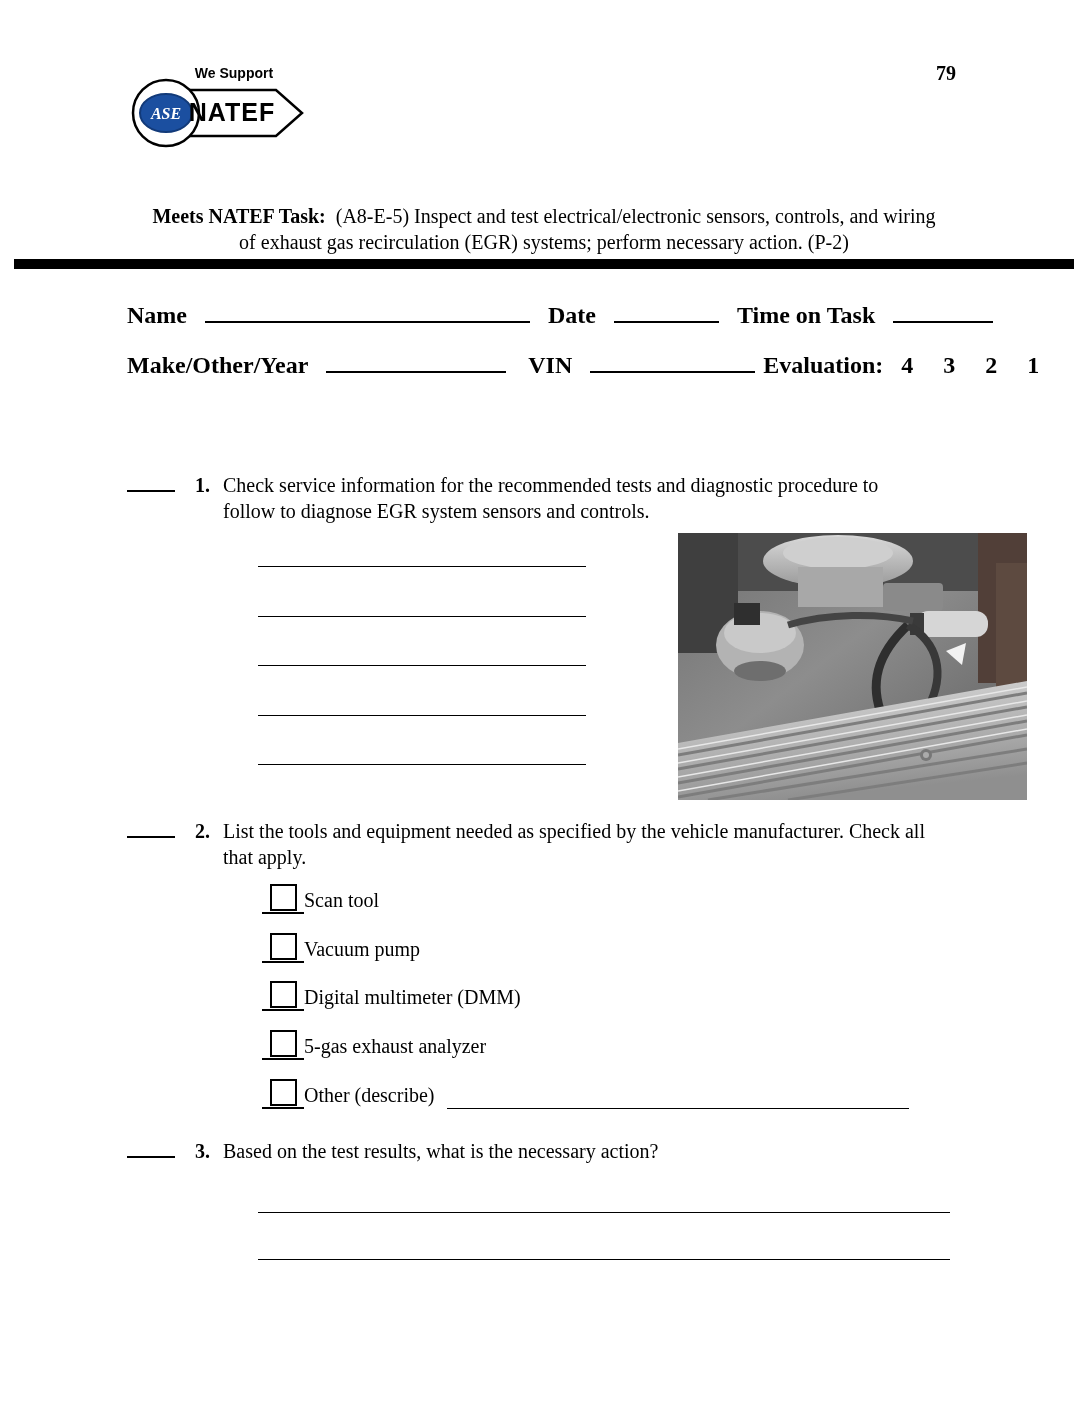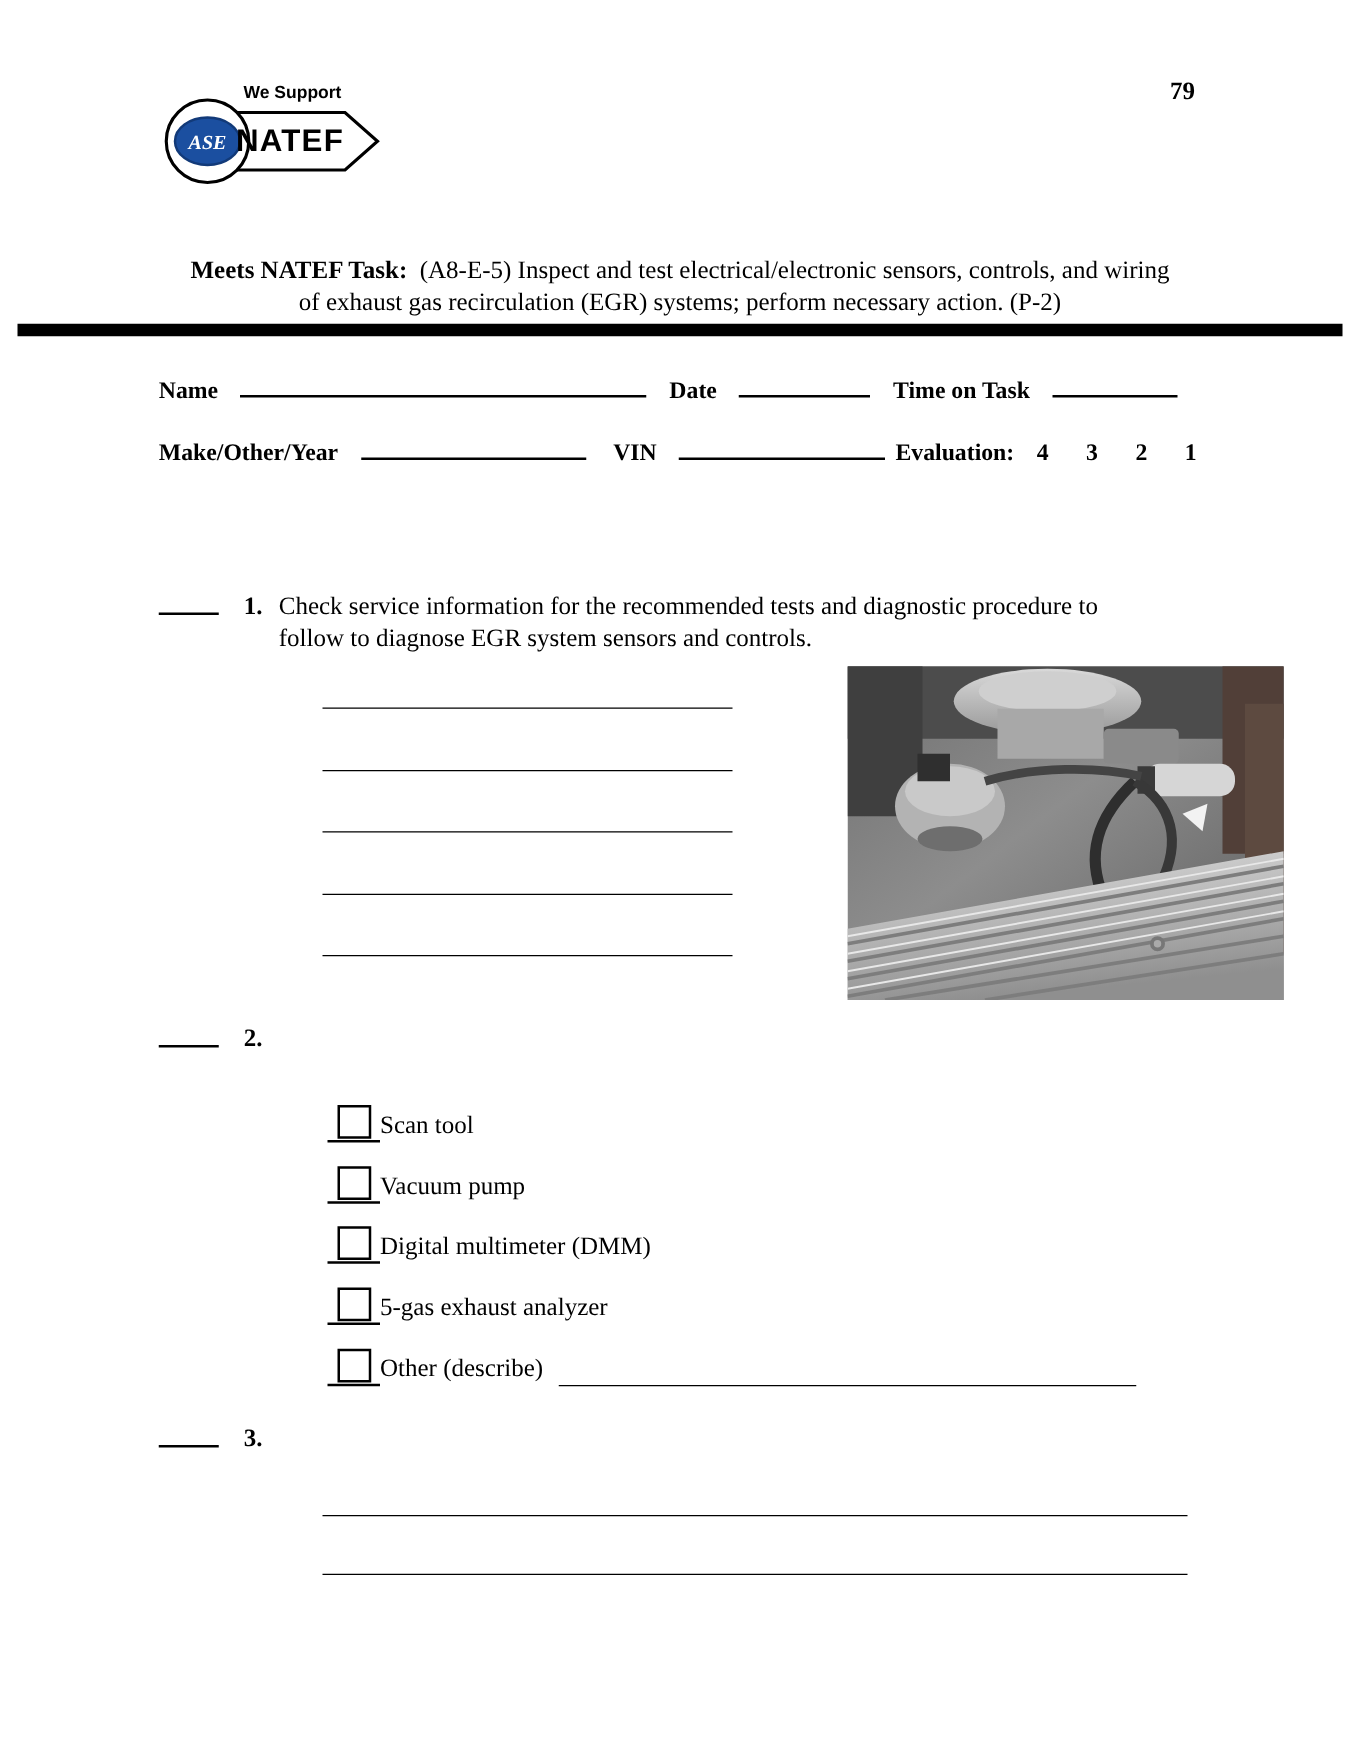--- a/index.html
+++ b/index.html
@@ -22,21 +22,21 @@
 
   
   .title { top:152px; left:0; width:100%; text-align:center;
            font-size:39px; font-weight:bold; letter-spacing:0.5px; }
   .task-lines { top:203px; left:0; width:100%; text-align:center;
                 font-size:20px; line-height:26px; }
   .divider { top:259px; left:14px; width:1060px; height:10px; background:#000; }
 
   
   .info-row { left:127px; display:flex; align-items:baseline;
-              font-size:19px; }
+              font-size:24px; }
   .info-row .lbl { font-weight:bold; white-space:nowrap; }
   .blank { display:inline-block; border-bottom:2px solid #000; height:1em; }
   .row-name { top:299px; }
   .row-make { top:349px; }
   .gap18 { margin-left:18px; } .gap22 { margin-left:22px; } .gap26 { margin-left:8px; }
   .score { font-weight:bold; margin-left:30px; }
   .score.first { margin-left:18px; }
 
   
   .q-row { left:127px; display:flex; align-items:flex-start; font-size:20px; line-height:26px; }
@@ -183,20 +183,21 @@
       </g>
 
       <circle cx="248" cy="222" r="6" fill="#777"></circle>
       <circle cx="248" cy="222" r="3" fill="#aaa"></circle>
     </svg>
   </div>
 
   <div class="abs q-row q2">
     <span class="q-blank"></span>
     <span class="q-num">2.</span>
+    <span class="q-text">List the tools and equipment needed as specified by the vehicle manufacturer.  Check all that apply.</span>
   </div>
 
   <div class="cb-row" style="top:884px">
     <span class="cb-seat">
         <span class="cb-box"></span>
       </span>
     <span class="cb-label">Scan tool</span>
   </div>
   <div class="cb-row" style="top:933px">
     <span class="cb-seat">
@@ -220,18 +221,19 @@
     <span class="cb-seat">
         <span class="cb-box"></span>
       </span>
     <span class="cb-label">Other (describe)</span>
     <span class="cb-other-line"></span>
   </div>
 
   <div class="abs q-row q3">
     <span class="q-blank"></span>
     <span class="q-num">3.</span>
+    <span class="q-text">Based on the test results, what is the necessary action?</span>
   </div>
 
   <div class="ans-line ans-q3" style="top:1212px"></div>
   <div class="ans-line ans-q3" style="top:1259px"></div>
 
 </div>
 
 </body></html>

